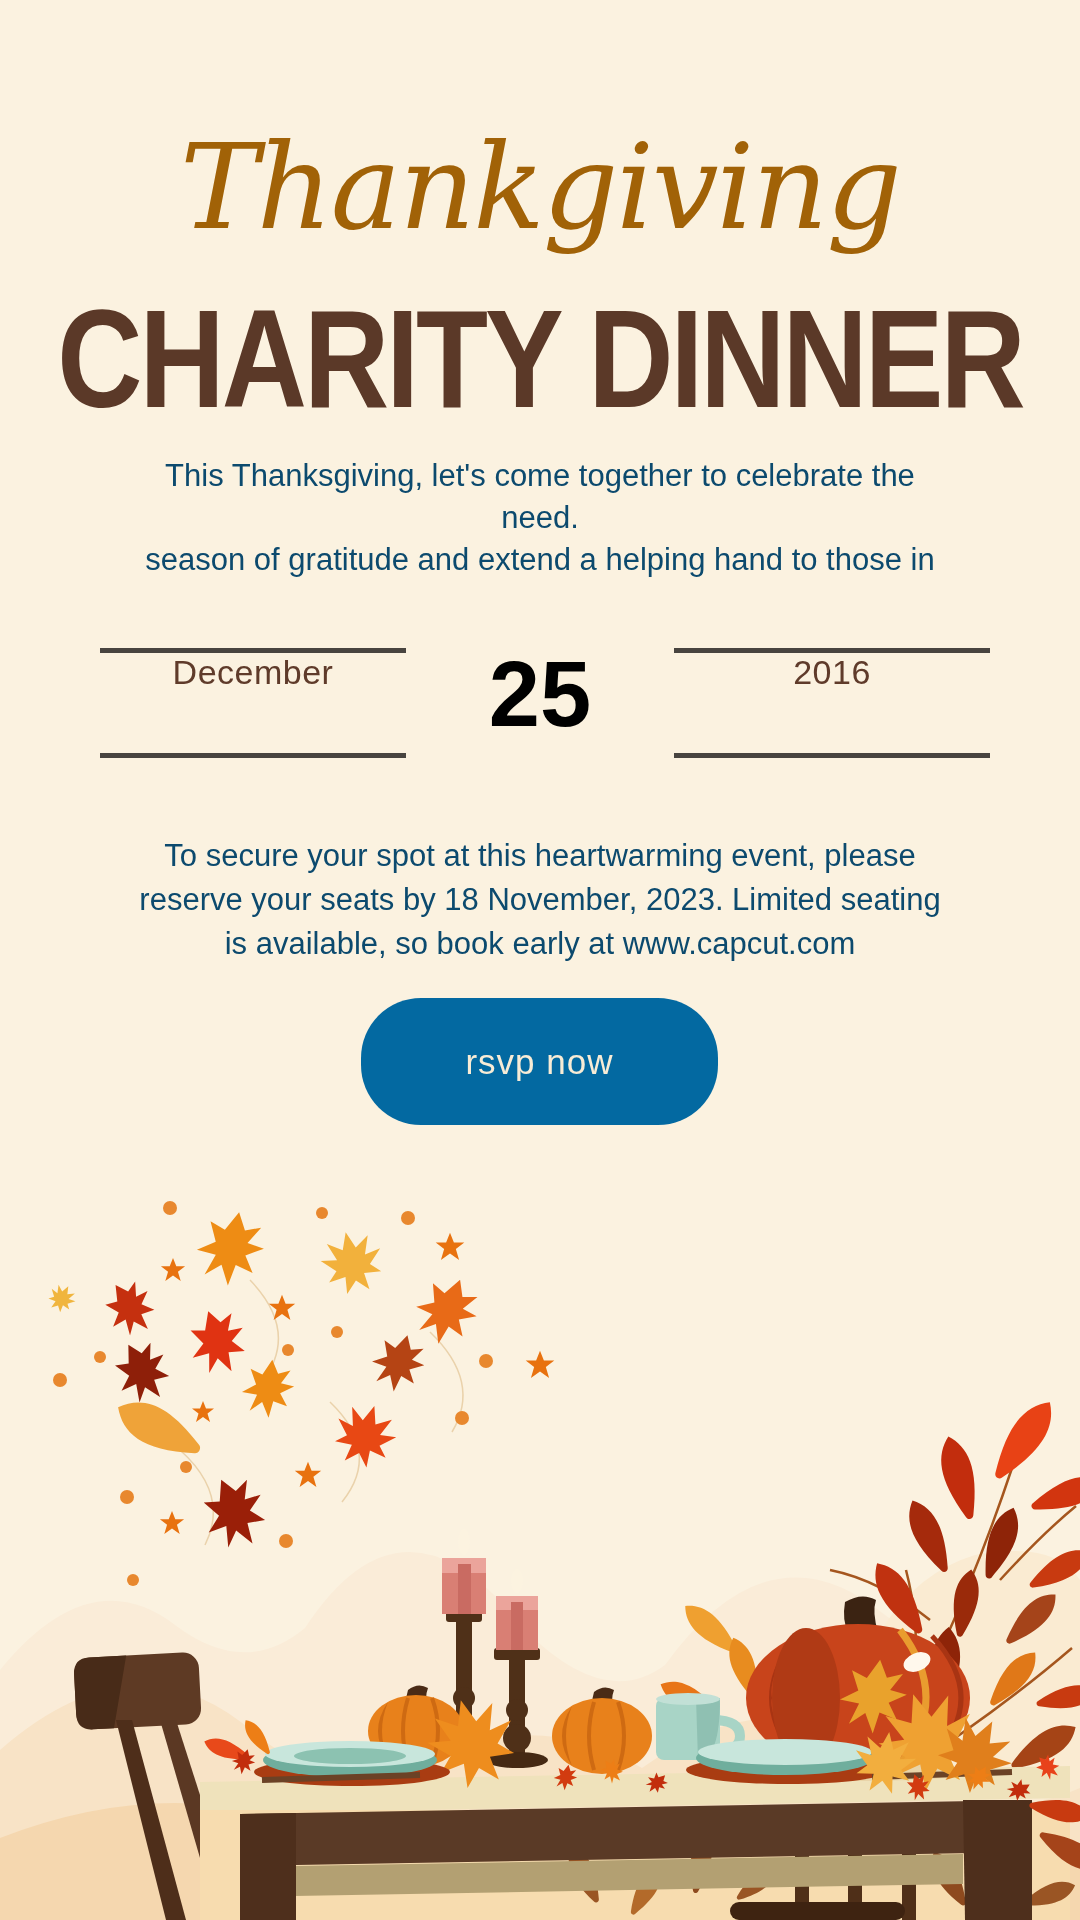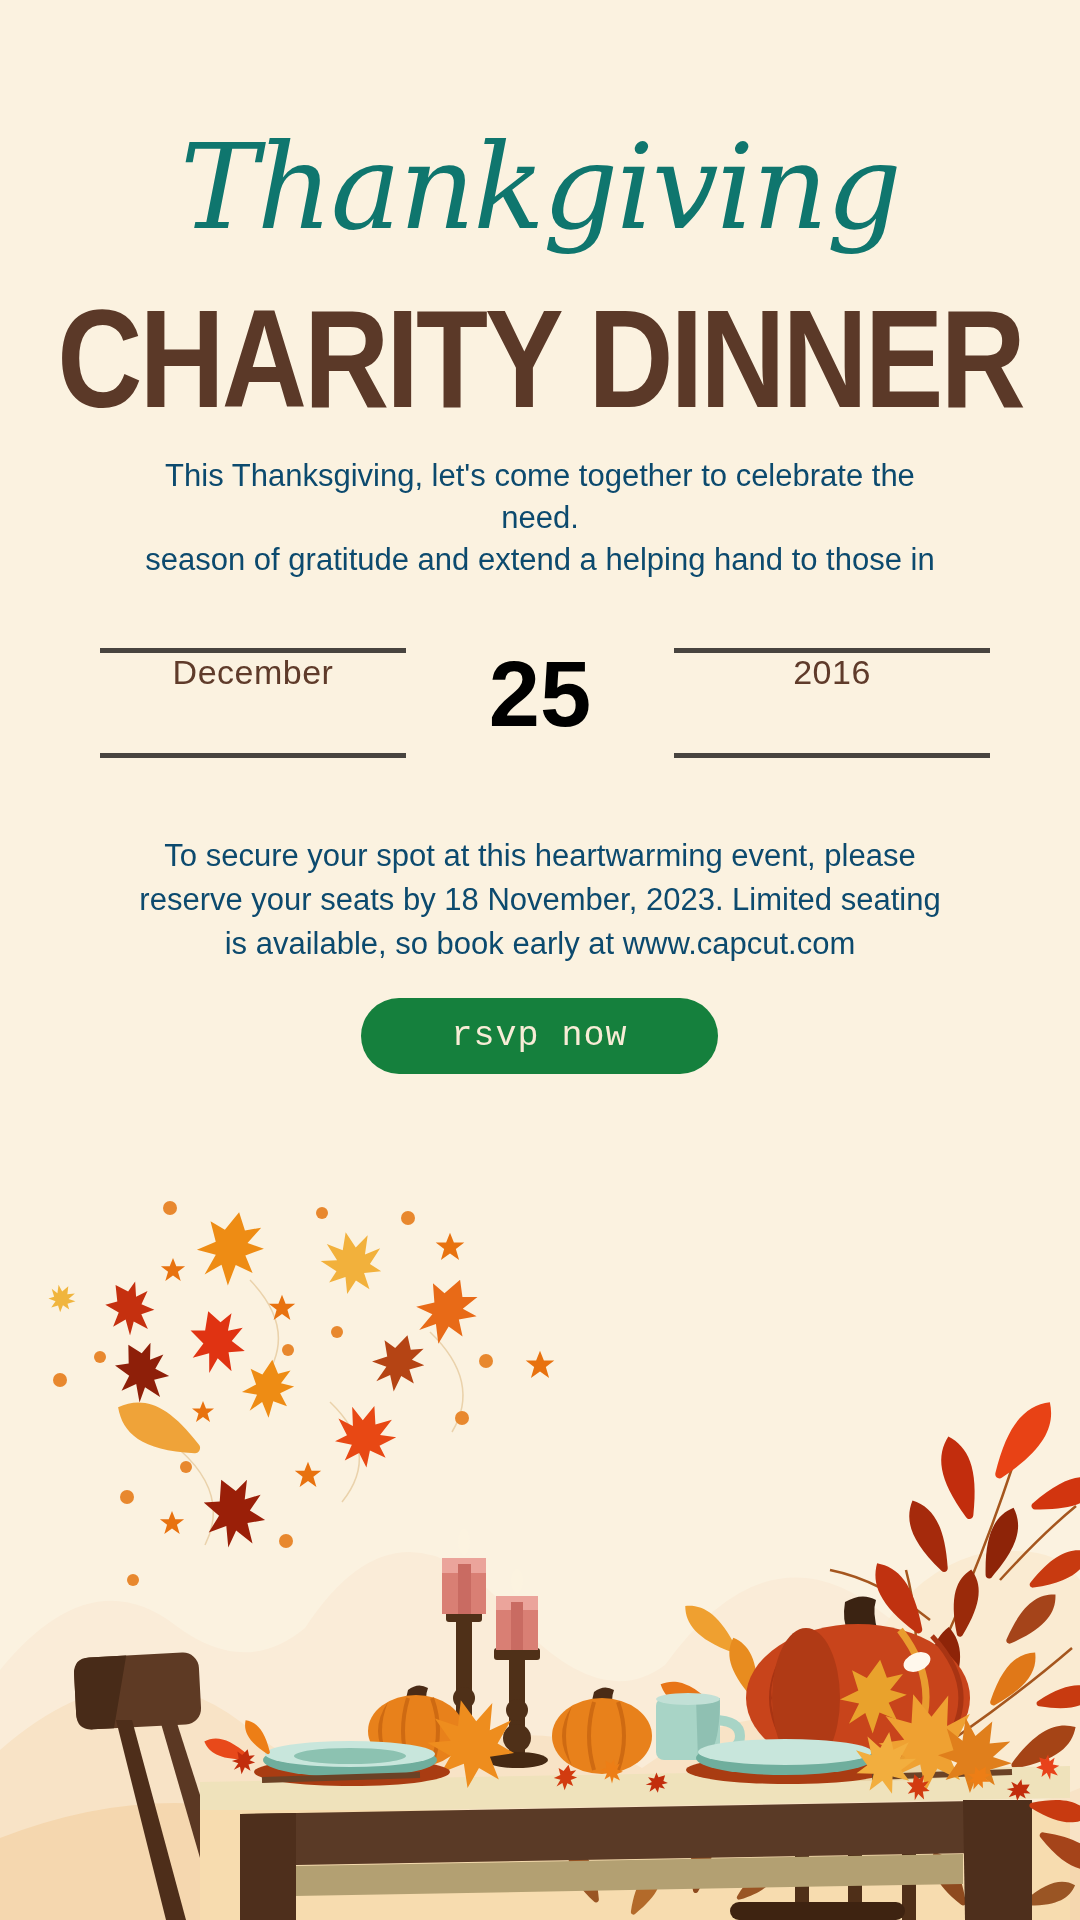--- a/index.html
+++ b/index.html
@@ -4,21 +4,21 @@
 <style>
   html,body{margin:0;padding:0;background:#888;}
   .poster{
     position:relative;width:1080px;height:1920px;margin:0 auto;
     background:#FBF2E0;overflow:hidden;
     font-family:"Liberation Sans",sans-serif;
   }
   .script-title{
     position:absolute;top:118px;left:0;width:1080px;text-align:center;
     font-family:"DejaVu Serif",serif;font-style:italic;font-weight:500;
-    font-size:118px;color:#0f766e;letter-spacing:-2px;
+    font-size:118px;color:#a16207;letter-spacing:-2px;
   }
   .main-title{
     position:absolute;top:278px;left:0;width:1080px;text-align:center;
     font-size:118px;font-weight:800;color:#5B3928;letter-spacing:-3px;
     transform:scaleY(1.18);transform-origin:top center;white-space:nowrap;
   }
   .intro,.details{
     position:absolute;left:90px;width:900px;text-align:center;
     color:#0c4a6e;font-size:31px;line-height:42px;
   }
@@ -27,23 +27,23 @@
   .date-row{position:absolute;top:648px;left:0;width:1080px;height:110px;}
   .date-box{position:absolute;top:0;height:100px;border-top:5px solid #48443F;border-bottom:5px solid #48443F;display:flex;justify-content:center;}
   .date-box.month{left:100px;width:306px;}
   .date-box.year{left:674px;width:316px;}
   .date-month,.date-year{color:#5F3B2A;font-size:34px;font-weight:500;letter-spacing:.5px;}
   .date-day{
     position:absolute;top:-6px;left:440px;width:200px;text-align:center;
     color:#000000;font-size:92px;font-weight:700;
   }
   .rsvp-btn{
-    position:absolute;top:998px;left:361px;width:357px;height:76px;
-    background:#15803d;border:none;border-radius:60px;cursor:pointer;
-    color:#F8ECD6;font-size:35px;letter-spacing:1px;font-family:Liberation Mono, monospace;
+    position:absolute;top:998px;left:361px;width:357px;height:127px;
+    background:#0369a1;border:none;border-radius:60px;cursor:pointer;
+    color:#F8ECD6;font-size:35px;letter-spacing:1px;font-family:Liberation Sans, sans-serif;
   }
   .illustration{position:absolute;left:0;top:1150px;width:1080px;height:770px;}
 </style>
 </head>
 <body>
 
 <div class="poster">
 
   <div class="script-title">Thankgiving</div>
   <div class="main-title">CHARITY DINNER</div>

